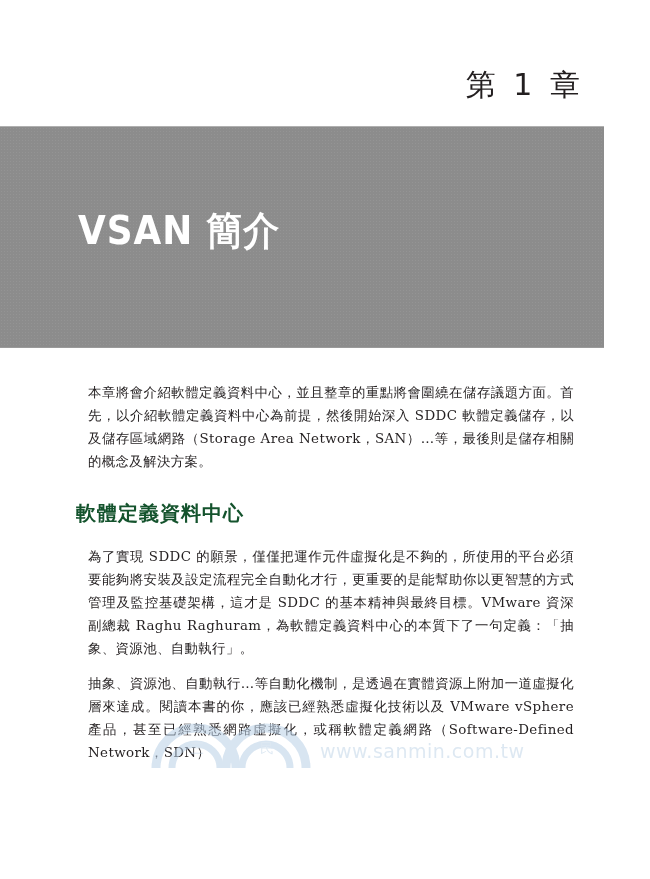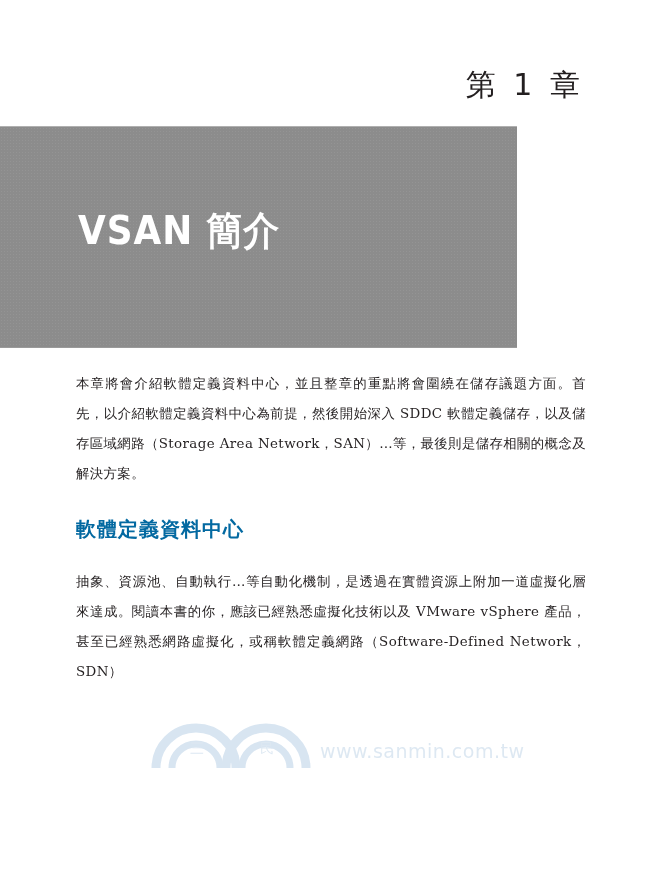--- a/index.html
+++ b/index.html
@@ -23,21 +23,21 @@
       font-size: 30px;
       font-weight: normal;
       letter-spacing: 4px;
       color: #231f20;
       line-height: 1;
     }
     .chapter-banner {
       position: absolute;
       left: 0;
       top: 126px;
-      width: 517px;
+      width: 604px;
       height: 220px;
       background-color: #8c8c8c;
       background-image:
         radial-gradient(circle, rgba(255,255,255,0.07) 0.6px, transparent 0.9px);
       background-size: 3px 3px;
       border-top: 1px solid #b0b0b0;
       border-bottom: 1px solid #9a9a9a;
     }
     .chapter-title {
       position: absolute;
@@ -53,36 +53,36 @@
       transform: scaleX(0.92);
       transform-origin: left center;
     }
     .content {
       position: absolute;
       left: 76px;
       top: 369px;
       width: 510px;
     }
     .para {
-      margin: 0;
+      margin: 12px;
       font-size: 13.4px;
-      line-height: 30px;
+      line-height: 23px;
       text-align: justify;
       text-align-last: left;
       letter-spacing: 0.4px;
       color: #231f20;
     }
     .para + .para { margin-top: 10px; }
     .para.first { margin-bottom: 0; }
     .section-heading {
-      margin: 28px 0 26px 0;
+      margin: 28px 0 20px 0;
       font-family: "DejaVu Sans", "Liberation Sans", sans-serif;
       font-size: 20px;
       font-weight: bold;
-      color: #0369a1;
+      color: #14532d;
       line-height: 24px;
       letter-spacing: 1px;
     }
     .watermark {
       position: absolute;
       left: 150px;
       top: 700px;
       width: 410px;
       height: 70px;
       pointer-events: none;
@@ -132,20 +132,21 @@
 
   <div class="chapter-banner">
     <h1 class="chapter-title">VSAN 簡介</h1>
   </div>
 
   <div class="content">
     <p class="para first">本章將會介紹軟體定義資料中心，並且整章的重點將會圍繞在儲存議題方面。首先，以介紹軟體定義資料中心為前提，然後開始深入 SDDC 軟體定義儲存，以及儲存區域網路（Storage Area Network，SAN）…等，最後則是儲存相關的概念及解決方案。</p>
 
     <h2 class="section-heading">軟體定義資料中心</h2>
 
+    <p class="para">為了實現 SDDC 的願景，僅僅把運作元件虛擬化是不夠的，所使用的平台必須要能夠將安裝及設定流程完全自動化才行，更重要的是能幫助你以更智慧的方式管理及監控基礎架構，這才是 SDDC 的基本精神與最終目標。VMware 資深副總裁 Raghu Raghuram，為軟體定義資料中心的本質下了一句定義：「抽象、資源池、自動執行」。</p>
     <p class="para">抽象、資源池、自動執行…等自動化機制，是透過在實體資源上附加一道虛擬化層來達成。閱讀本書的你，應該已經熟悉虛擬化技術以及 VMware vSphere 產品，甚至已經熟悉網路虛擬化，或稱軟體定義網路（Software-Defined Network，SDN）</p>
   </div>
 
   <div class="watermark">
     <svg class="wm-arcs" width="170" height="70" viewBox="0 0 170 70">
       <path d="M6 68 A40 40 0 0 1 86 68" fill="none" stroke="#b9d0e6" stroke-width="9"></path>
       <path d="M22 68 A24 24 0 0 1 70 68" fill="none" stroke="#b9d0e6" stroke-width="7"></path>
       <path d="M76 68 A40 40 0 0 1 156 68" fill="none" stroke="#b9d0e6" stroke-width="9"></path>
       <path d="M92 68 A24 24 0 0 1 140 68" fill="none" stroke="#b9d0e6" stroke-width="7"></path>
     </svg>

